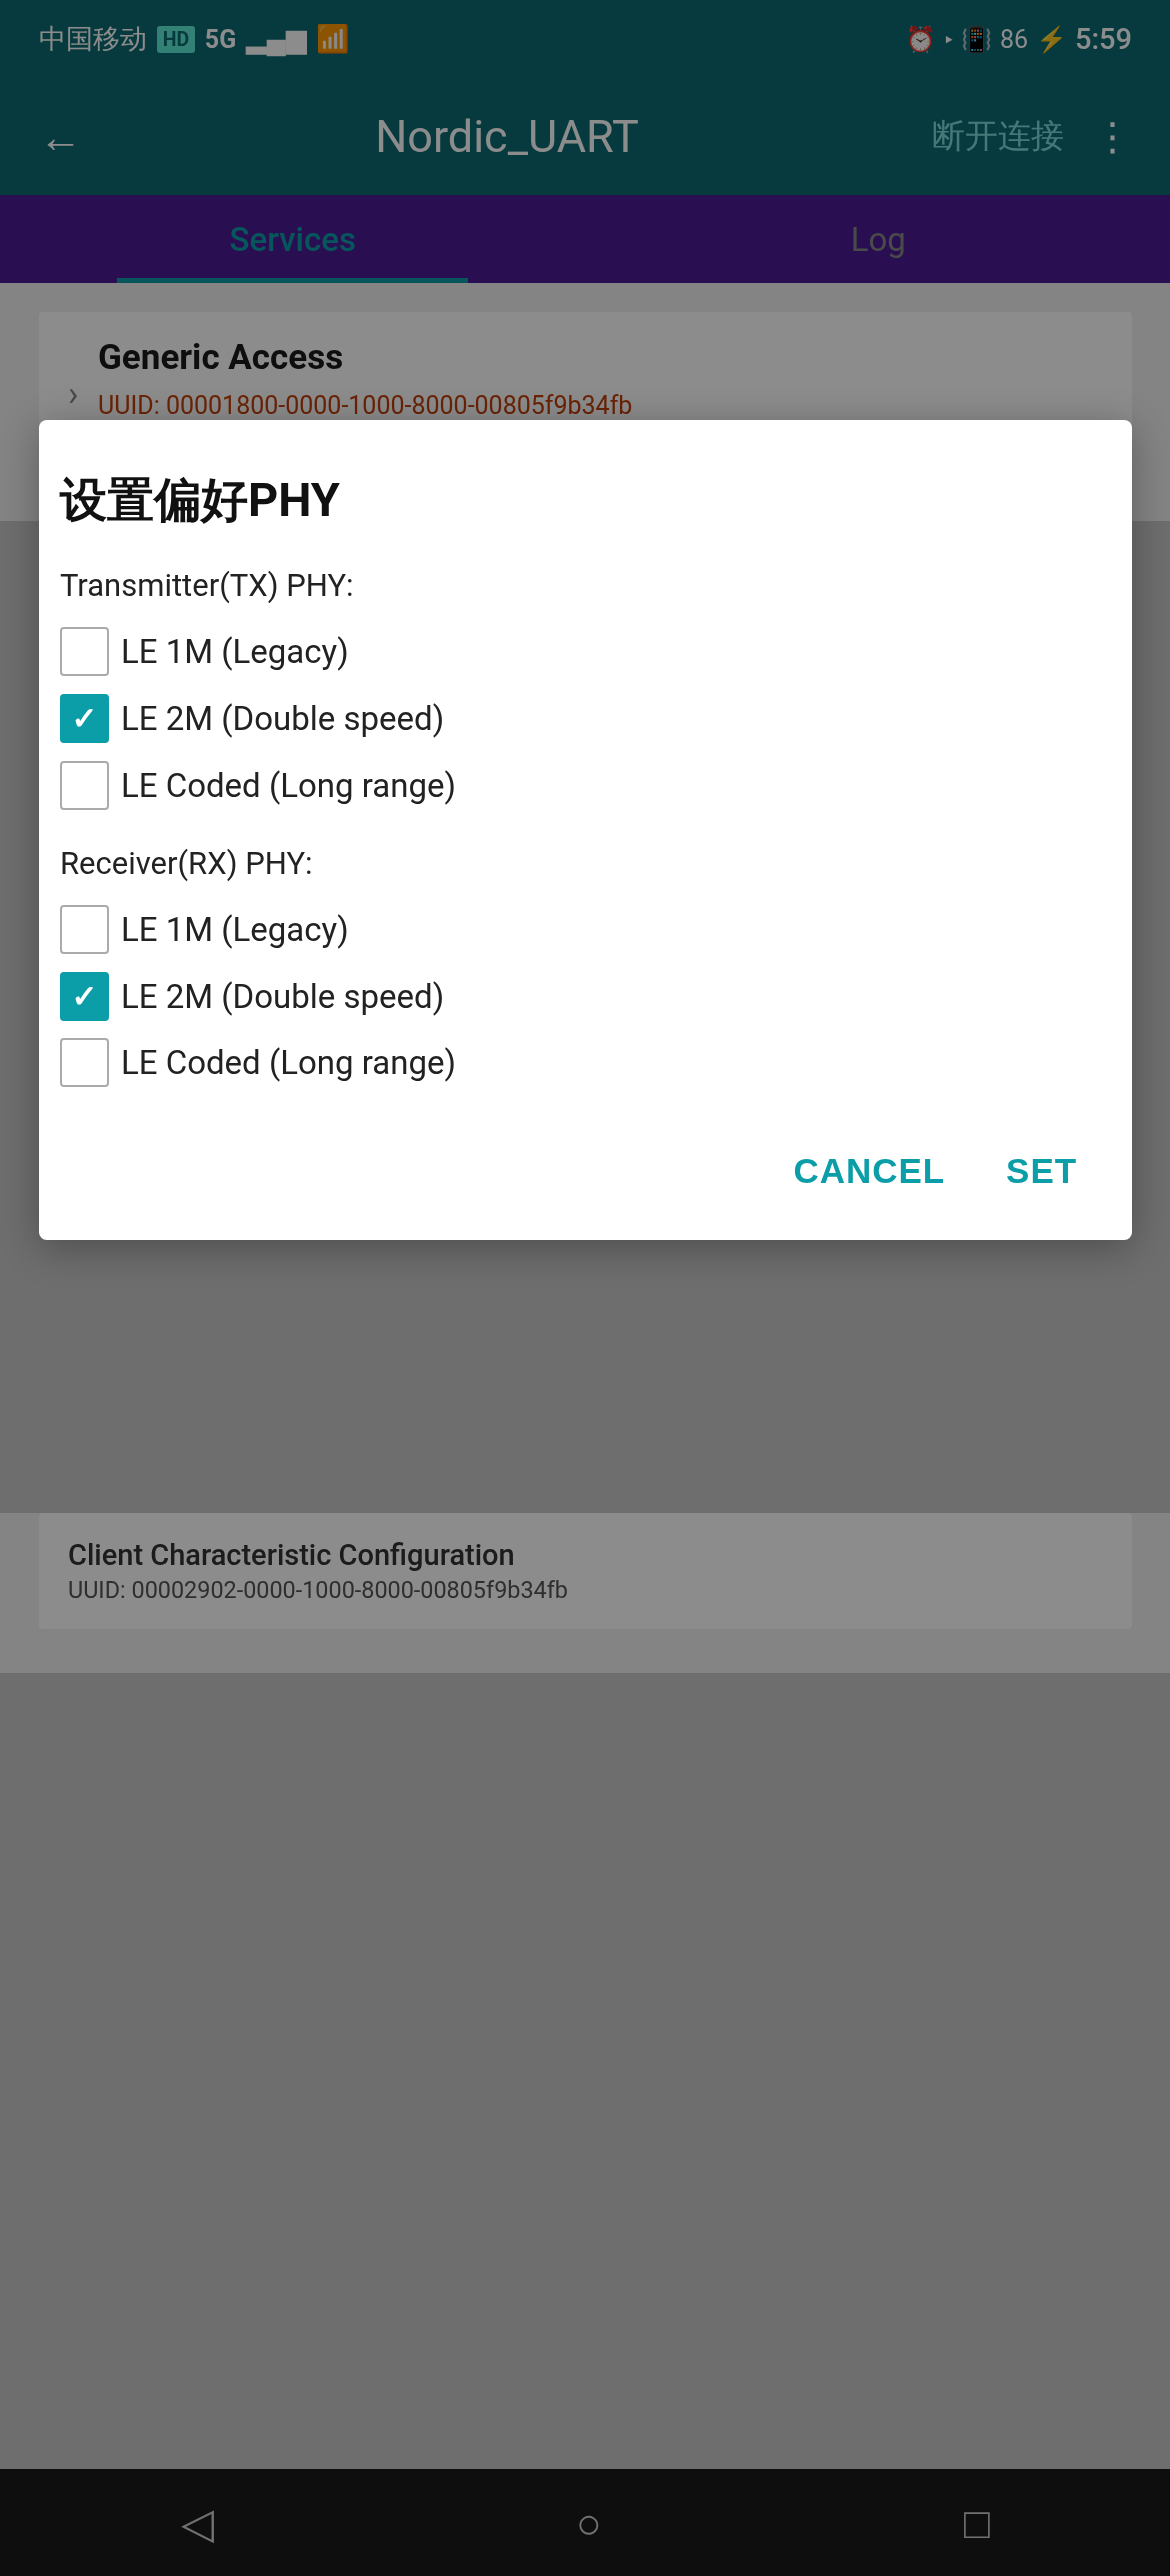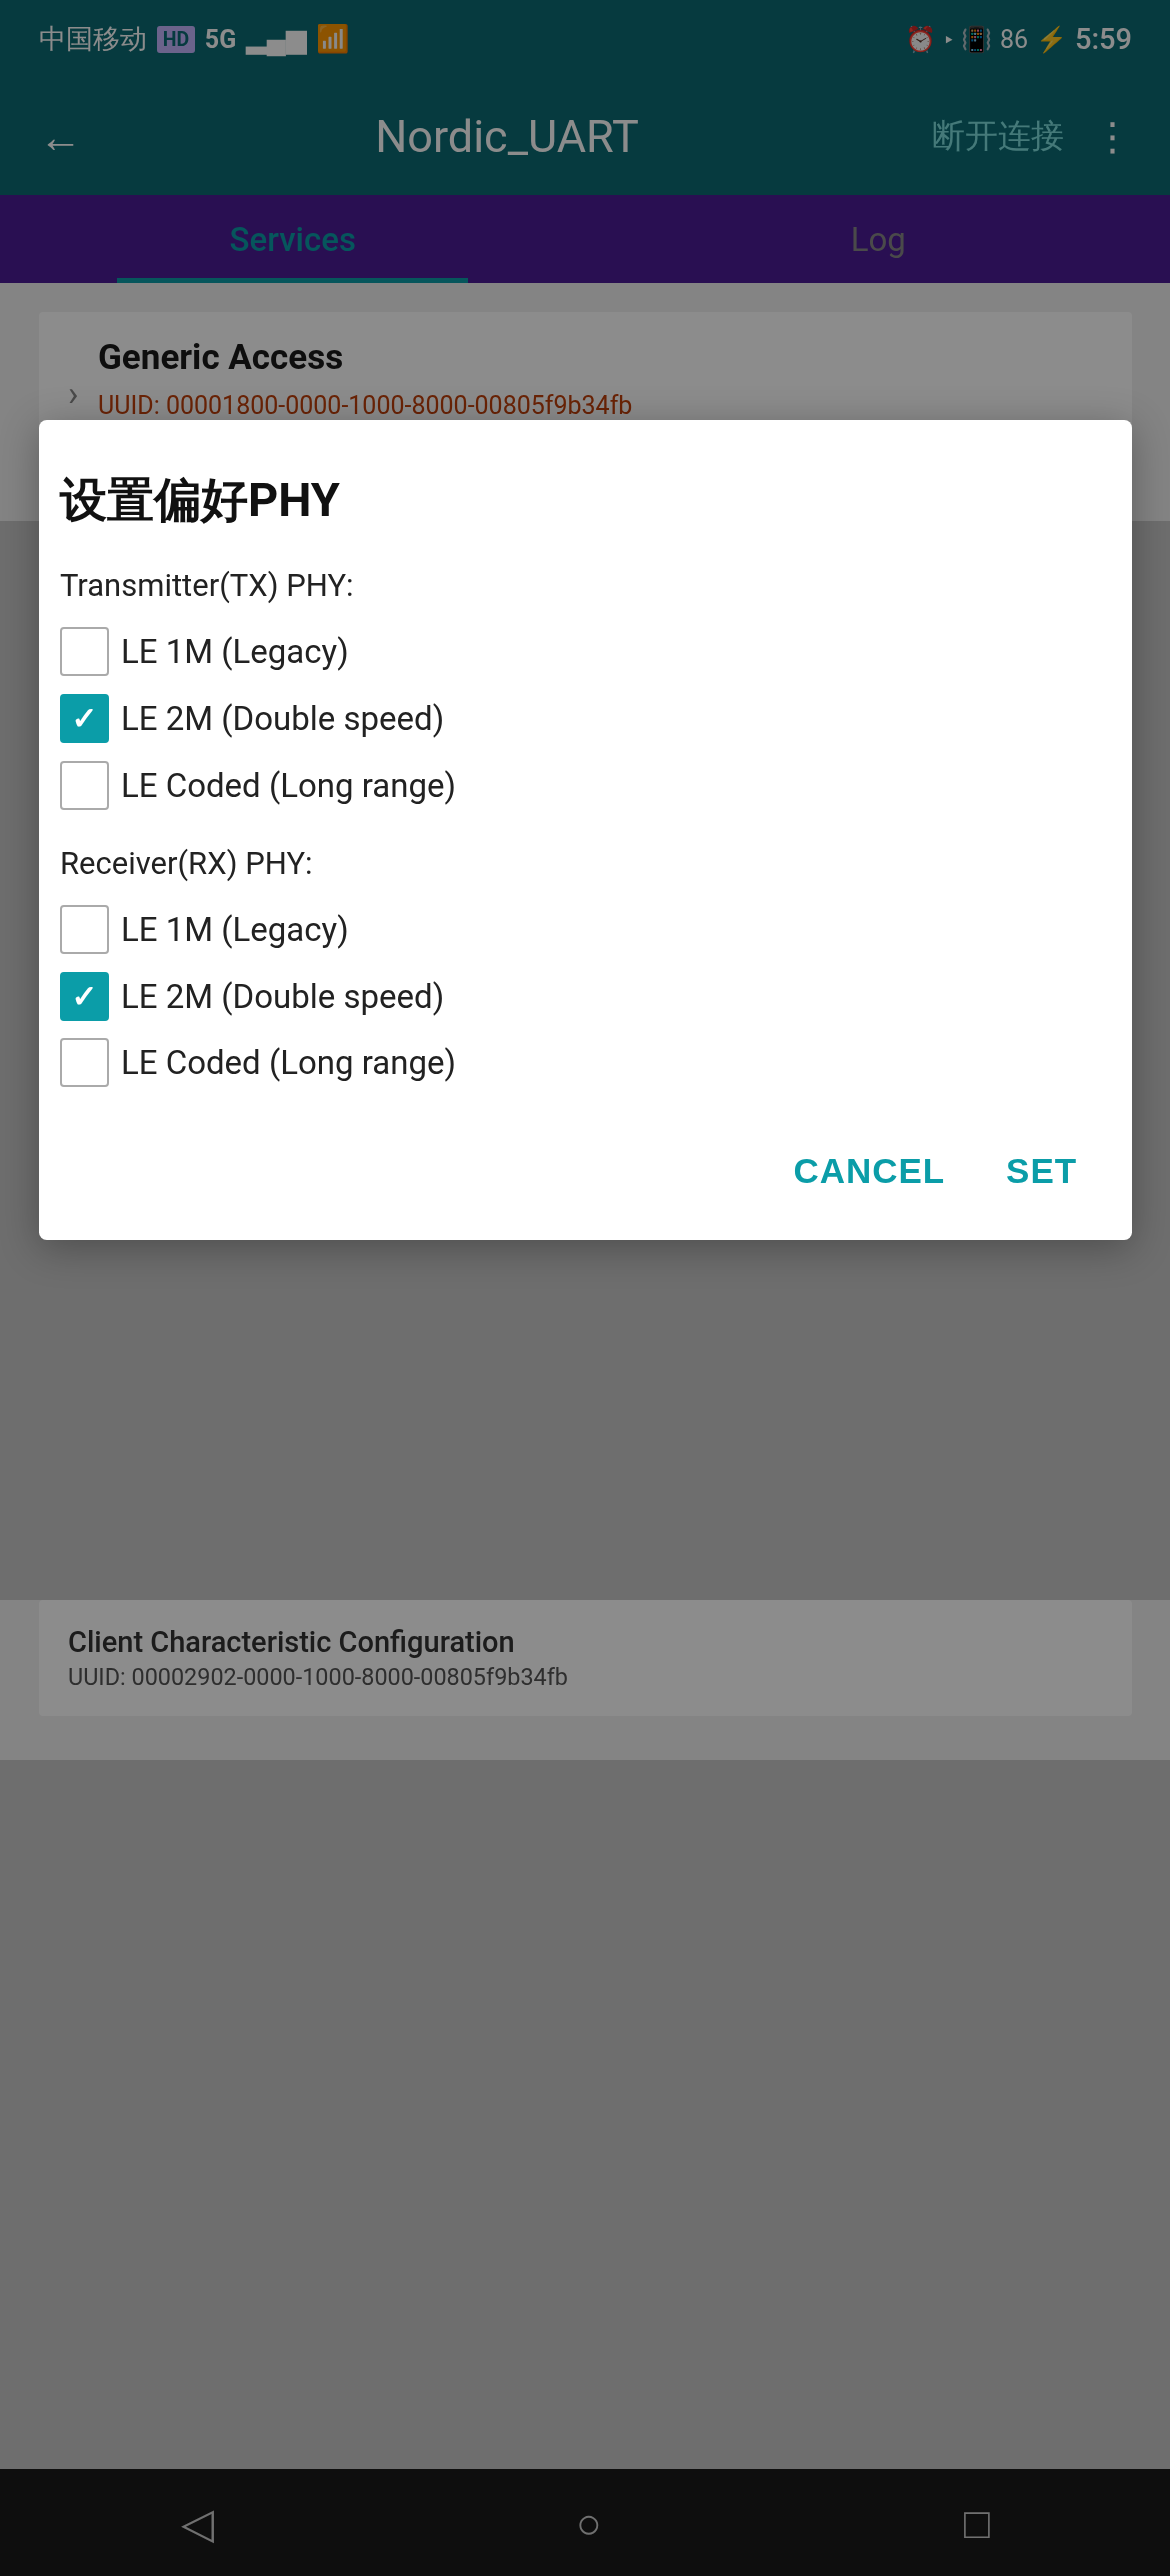--- a/index.html
+++ b/index.html
@@ -276,21 +276,21 @@
       font-size: 43px;
       cursor: pointer;
     }
   </style>
 </head>
 <body>
 
 <div class="status-bar">
   <div class="status-left">
     <span>中国移动</span>
-    <span style="background:#c4b5fd;color:#0b6b73;font-size:19.5px;font-weight:bold;padding:2px 5.9px;border-radius:2.9px;">HD</span>
+    <span style="background:#5eead4;color:#0b6b73;font-size:19.5px;font-weight:bold;padding:2px 5.9px;border-radius:2.9px;">HD</span>
     <span style="font-size:25px;font-weight:bold;">5G</span>
     <span>▂▄▆</span>
     <span>📶</span>
   </div>
   <div class="status-right">
     <span>⏰</span>
     <span>‣</span>
     <span>📳</span>
     <span>
       <span>86</span>
@@ -367,21 +367,21 @@
       <span class="checkbox-label">LE Coded (Long range)</span>
     </div>
   </div>
 
   <div class="dialog-actions">
     <button class="btn-cancel">CANCEL</button>
     <button class="btn-set">SET</button>
   </div>
 </div>
 
-<div class="bottom-content" style="position:absolute;top:1600px;left:0;right:0;">
+<div class="bottom-content" style="position:absolute;top:1513px;left:0;right:0;">
   <div class="characteristic-item">
     <div class="char-title">Client Characteristic Configuration</div>
     <div class="char-uuid">UUID: 00002902-0000-1000-8000-00805f9b34fb</div>
   </div>
 </div>
 
 <div class="nav-bar">
   <span class="nav-icon">◁</span>
   <span class="nav-icon">○</span>
   <span class="nav-icon">□</span>

